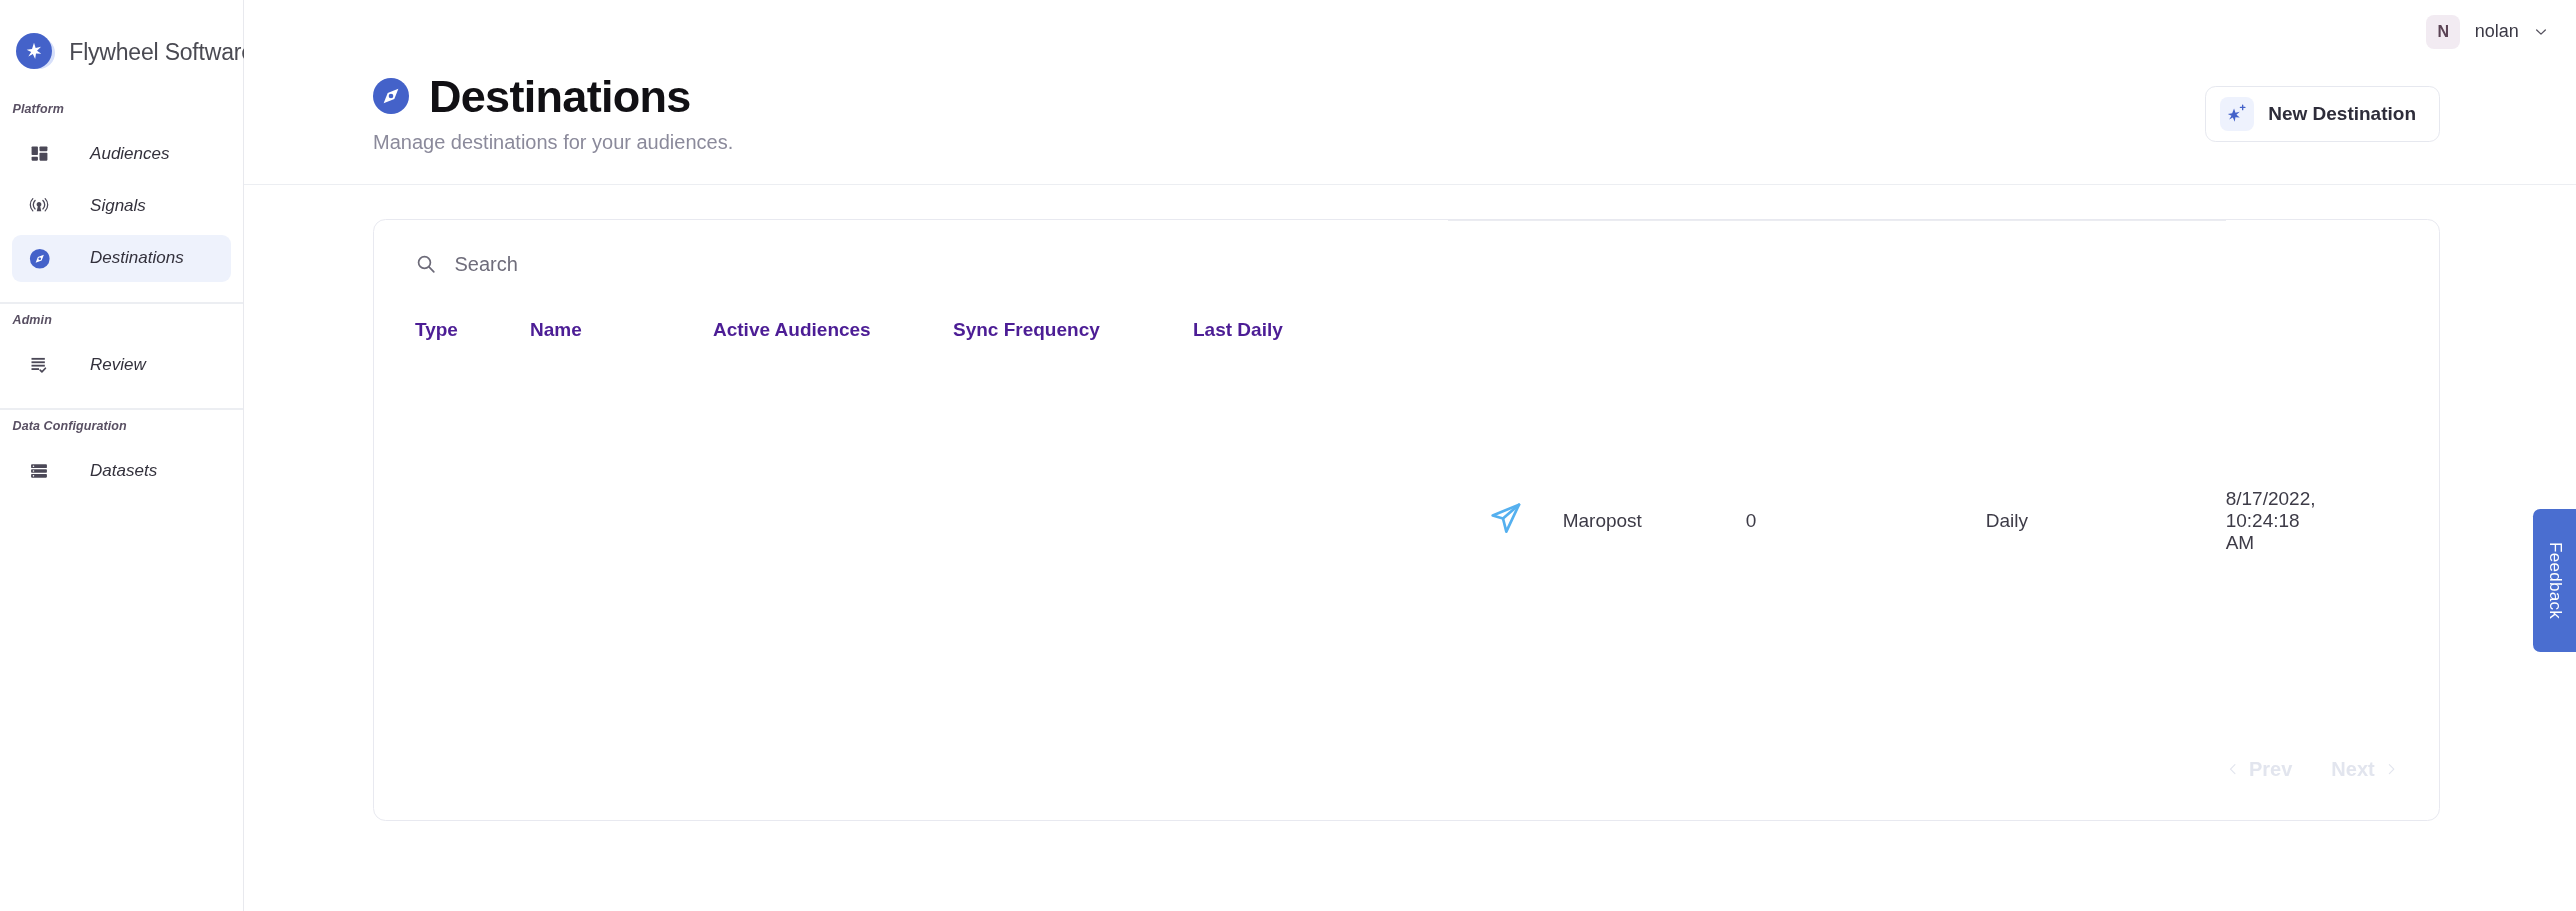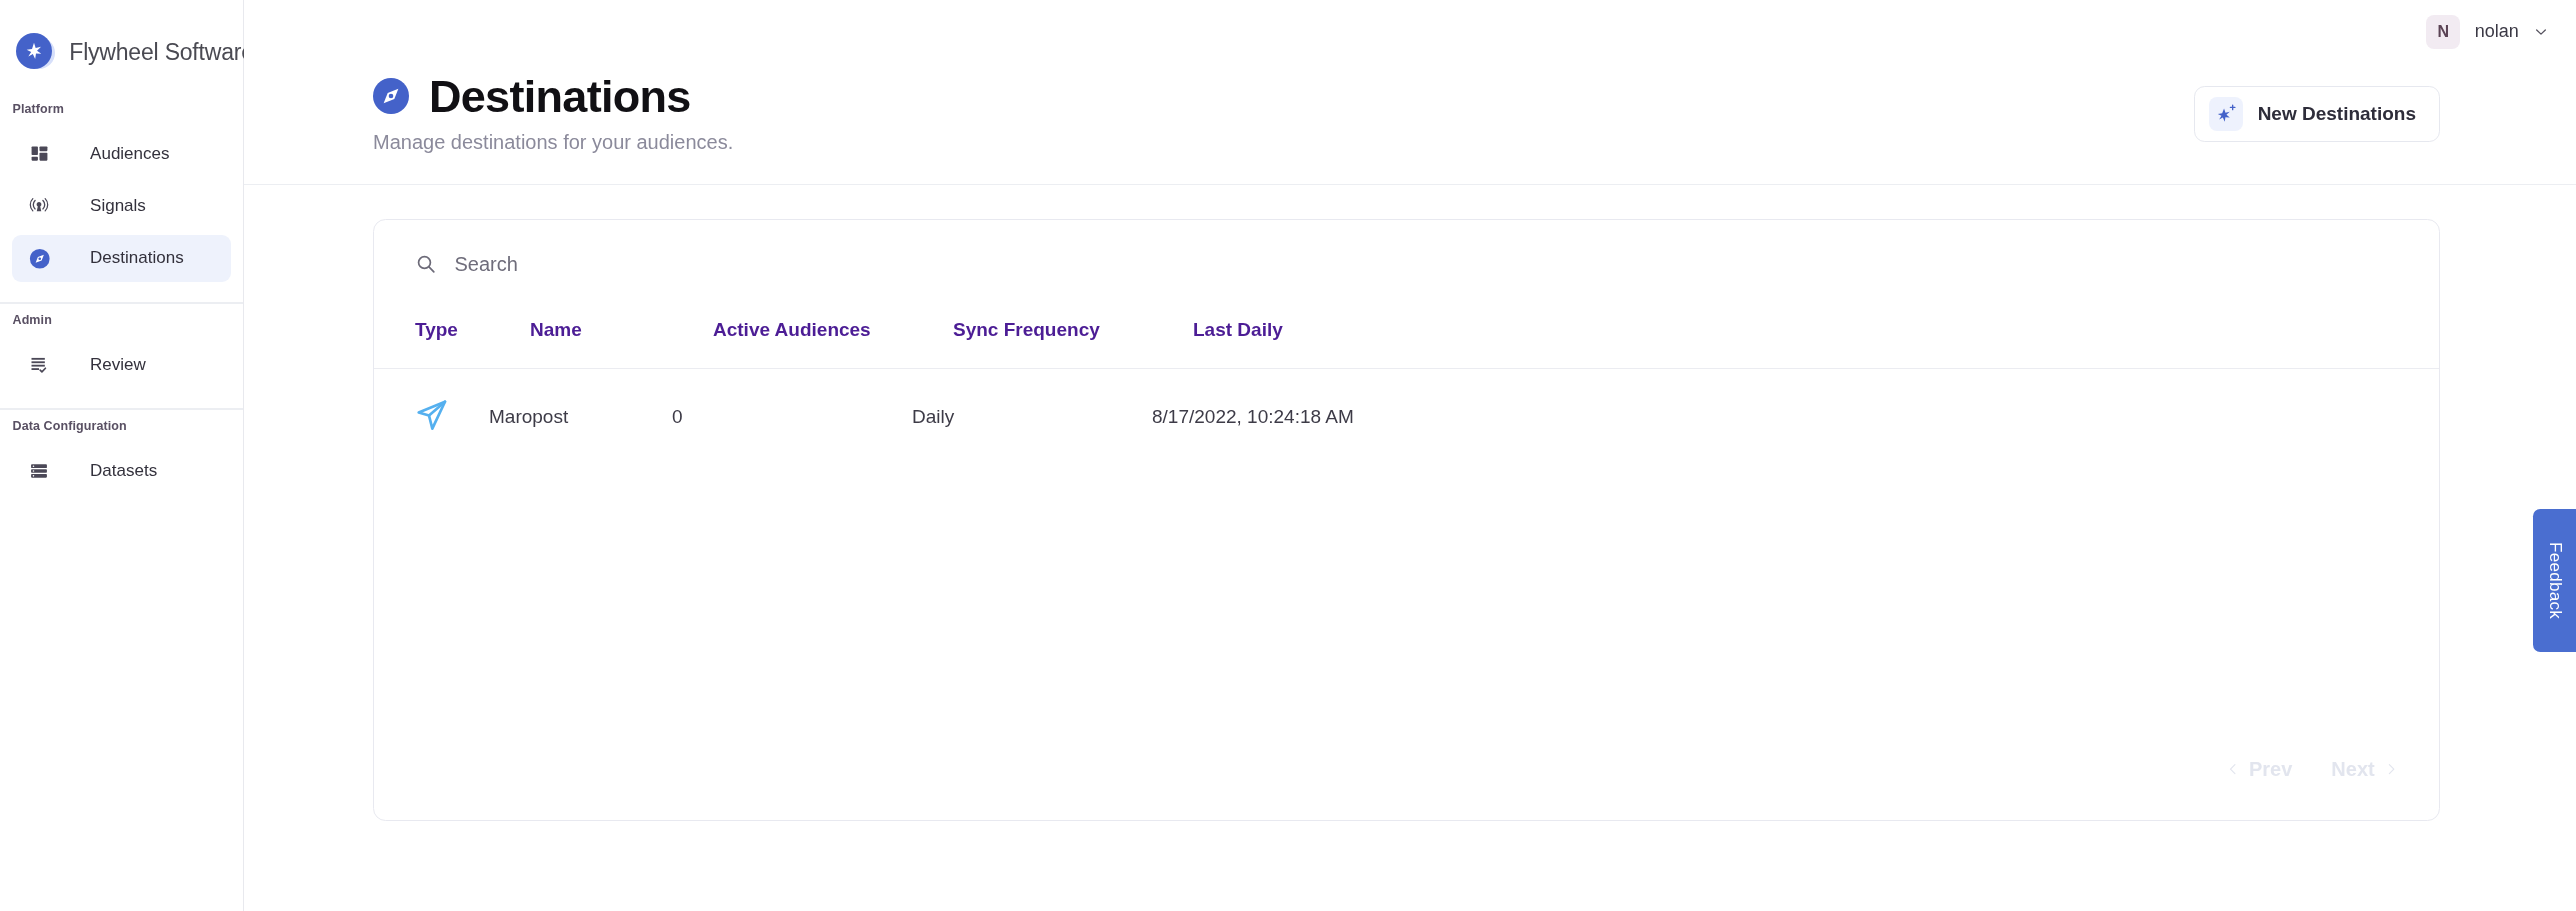--- a/index.html
+++ b/index.html
@@ -53,21 +53,21 @@
     background: #4462c9;
     display: flex; align-items: center; justify-content: center;
   }
   .brand-name {
     font-size: 23px;
     color: #4a4a52;
     letter-spacing: -0.2px;
     white-space: nowrap;
   }
 
-  .nav-section { padding-top: 10.7px; }
+  .nav-section { padding-top: 10.7px; font-style: italic; }
   .nav-group-label {
     font-size: 12.5px;
     font-weight: bold;
     color: #595063;
     letter-spacing: 0.1px;
     padding: 9px 0 9px 12.5px;
   }
   .nav-item {
     display: flex;
     align-items: center;
@@ -196,21 +196,20 @@
     padding: 34px 136px 0 129px;
     min-height: 0;
   }
 
   .card {
     border: 1.8px solid #e8e9f0;
     border-radius: 12.5px;
     background: #fff;
     height: 602px;
     display: flex;
-    flex-direction: column;
     overflow: hidden;
   }
   .card-top { padding: 0 41px; }
   .search-row {
     display: flex;
     align-items: center;
     gap: 18px;
     height: 88px;
   }
   .search-icon { color: #6c6a78; display: flex; align-items: center; }
@@ -418,21 +417,21 @@
         <div class="page-subtitle">Manage destinations for your audiences.</div>
       </div>
 
       <button class="btn-new">
         <span class="btn-new-icon">
           <svg width="21.5" height="21.5" viewBox="0 0 24 24" aria-hidden="true">
             <path d="M10.6 4.6 L12.3 9.6 L17.2 8.5 L13.4 12.1 L17.3 15.1 L12.2 14.8 L11.4 20.0 L9.2 15.2 L4.9 17.5 L7.6 13.2 L3.3 11.0 L8.4 10.3 Z" fill="#4462c9" transform="translate(-1.2,1.6) scale(0.96)"></path>
             <path d="M18.6 2.4 v5.0 M16.1 4.9 h5.0" stroke="#4462c9" stroke-width="1.5" stroke-linecap="round"></path>
           </svg>
         </span>
-        <span class="btn-new-label">New Destinations</span>
+        <span class="btn-new-label">New Destination</span>
       </button>
     </div>
 
     <div class="content">
       <section class="card">
 
         <div class="card-top">
           <div class="search-row">
             <span class="search-icon">
               <svg width="21.5" height="21.5" viewBox="0 0 24 24" aria-hidden="true">

